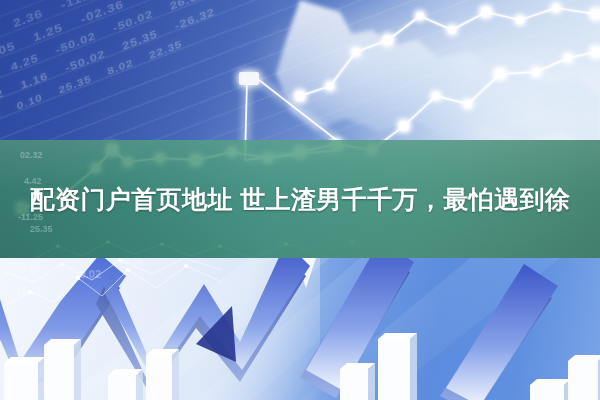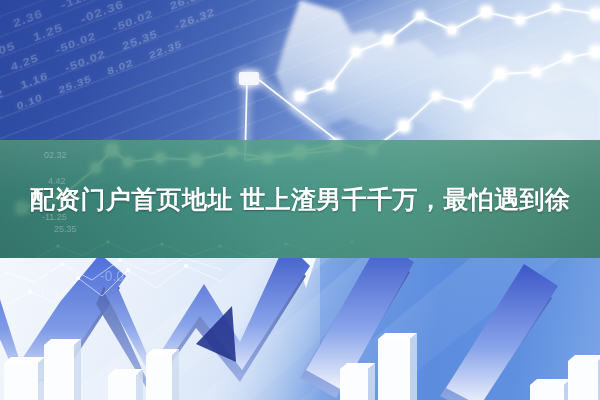--- a/index.html
+++ b/index.html
@@ -121,24 +121,23 @@
     font-size:25px;
     font-weight:700;
     line-height:1.32;
     letter-spacing:.4px;
     white-space:nowrap;
     text-shadow:0 1px 2px rgba(0,0,0,.35);
   }
 
   
   .microtext{
-    position:absolute;color:#ffffff;opacity:.30;font-weight:400;
+    position:absolute;color:#ffffff;opacity:.30;font-weight:700;
     font-family:"Liberation Sans","DejaVu Sans",sans-serif;
     white-space:nowrap;
-    margin-left:24px;
   }
 
   
   .netglow{position:absolute;left:0;top:252px;width:230px;height:70px;z-index:6;}
 
   
   .ground-sparks{position:absolute;left:30px;top:232px;width:330px;height:34px;z-index:12;}
 </style>
 </head>
 <body>
@@ -365,21 +364,21 @@
       <circle cx="62" cy="12" r="1.8"></circle>
         <circle cx="120" cy="8" r="1.8"></circle>
     </g>
   </svg>
 
   <div class="greenband" style="z-index:30"></div>
 
   <div id="microLayer" style="position:absolute;left:0;top:0;width:600px;height:400px;z-index:32;pointer-events:none">
       <div class="microtext" style="left: 16px; top: 262px; font-size: 10px;">02.32</div>
       <div class="microtext" style="left: 16px; top: 286px; font-size: 10px;">15.12</div>
-      <div class="microtext" style="left: 76px; top: 268px; font-size: 14px;">-0.02</div>
+      <div class="microtext" style="left: 76px; top: 268px; font-size: 11px;">-0.02</div>
       <div class="microtext" style="left: 120px; top: 256px; font-size: 9px;">25.35</div>
       <div class="microtext" style="left: 20px; top: 150px; font-size: 9px;">02.32</div>
       <div class="microtext" style="left: 24px; top: 176px; font-size: 9px;">4.42</div>
       <div class="microtext" style="left: 18px; top: 212px; font-size: 9px;">-11.25</div>
       <div class="microtext" style="left: 30px; top: 224px; font-size: 9px;">25.35</div>
     </div>
 
   <div class="headline">
     <div class="hl-line">配资门户首页地址 世上渣男千千万，最怕遇到徐</div>
   </div>

